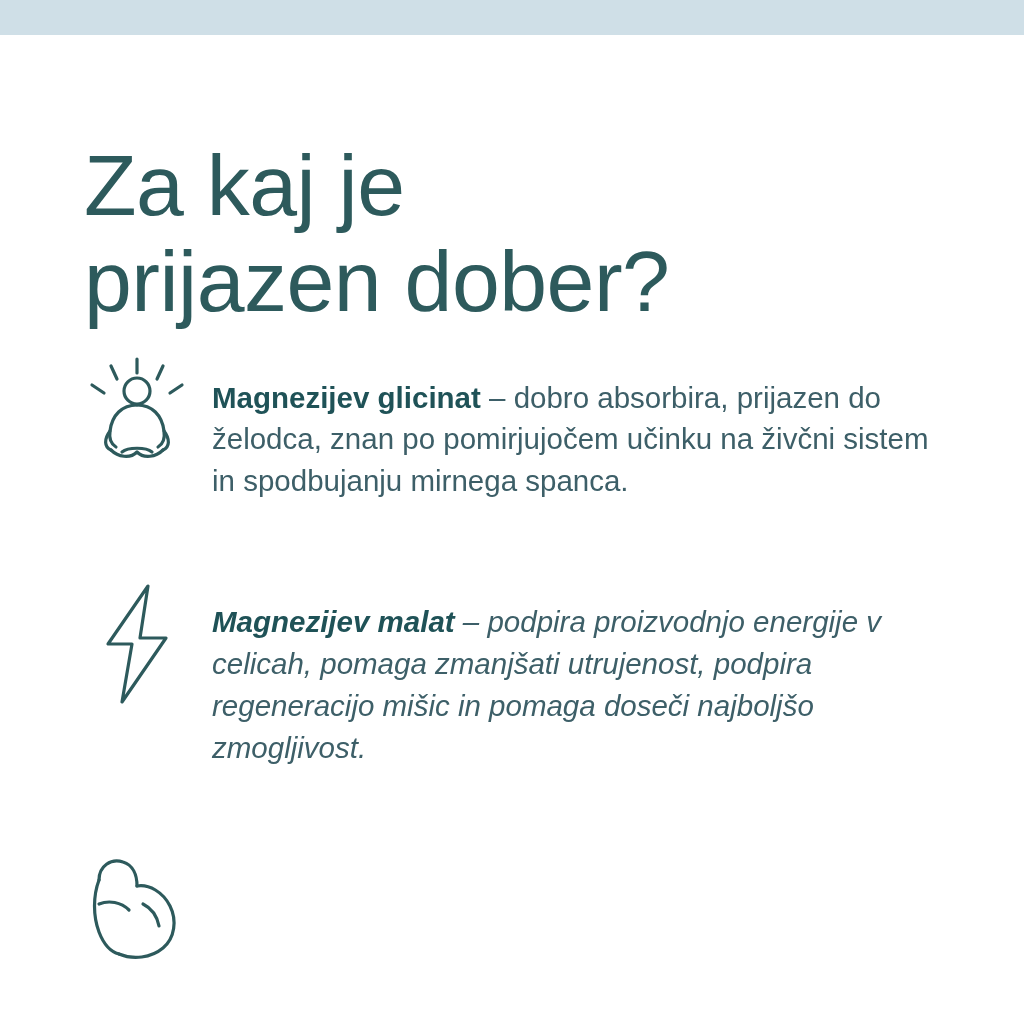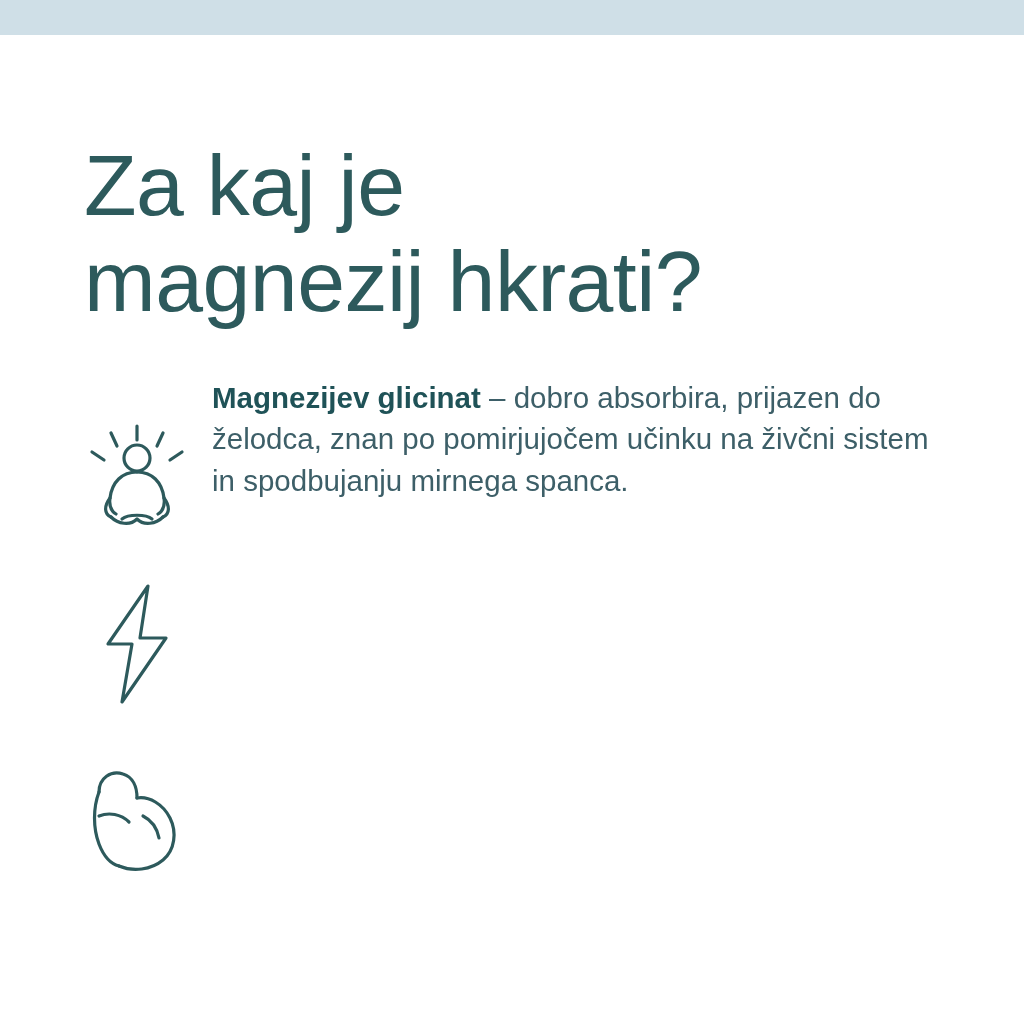--- a/index.html
+++ b/index.html
@@ -38,21 +38,21 @@
     white-space: nowrap;
   }
   .list {
     position: absolute;
     left: 62px;
     top: 312px;
     width: 900px;
   }
   .item {
     display: flex;
-    align-items: flex-end;
+    align-items: flex-start;
     margin-bottom: 36px;
   }
   .icon-wrap {
     flex: 0 0 150px;
     display: flex;
     justify-content: center;
     align-items: flex-start;
     padding-top: 6px;
   }
   .icon-wrap svg {
@@ -80,21 +80,21 @@
   #item-malat { margin-bottom: 40px; }
   #item-laktat { margin-bottom: 0; }
 </style>
 </head>
 <body>
 
 <div class="poster">
 
   <h1 class="title">
     <span class="line">Za kaj je</span>
-    <span class="line">magnezij hkrati?</span>
+    <span class="line">prijazen dober?</span>
   </h1>
 
   <div class="list">
 
     <div class="item" id="item-glicinat">
       <div class="icon-wrap">
         <svg width="118" height="112" viewBox="0 0 118 112" fill="none" stroke="#2d5a5c" stroke-width="3.2" stroke-linecap="round" stroke-linejoin="round">
 
           <line x1="59" y1="6" x2="59" y2="20"></line>
           <line x1="33" y1="13" x2="39" y2="26"></line>
@@ -118,20 +118,23 @@
         <span class="lead">Magnezijev glicinat</span><span> – dobro absorbira, prijazen do želodca, znan po pomirjujočem učinku na živčni sistem in spodbujanju mirnega spanca.</span>
       </p>
     </div>
 
     <div class="item item-italic" id="item-malat">
       <div class="icon-wrap">
         <svg width="118" height="132" viewBox="0 0 118 132" fill="none" stroke="#2d5a5c" stroke-width="3.2" stroke-linecap="round" stroke-linejoin="round">
           <path d="M70 8 L30 66 L54 66 L44 124 L88 60 L62 60 Z"></path>
         </svg>
       </div>
+      <p class="text">
+        <span class="lead">Magnezijev malat</span><span> – podpira proizvodnjo energije v celicah, pomaga zmanjšati utrujenost, podpira regeneracijo mišic in pomaga doseči najboljšo zmogljivost.</span>
+      </p>
     </div>
 
     <div class="item item-italic" id="item-laktat">
       <div class="icon-wrap">
         <svg width="124" height="128" viewBox="0 0 124 128" fill="none" stroke="#2d5a5c" stroke-width="3.2" stroke-linecap="round" stroke-linejoin="round">
 
           <path d="M24 36 C 24 22, 36 14, 48 18 C 58 21, 62 31, 62 42"></path>
 
           <path d="M62 42 C 74 40, 88 48, 95 62 C 102 76, 100 94, 88 104 C 76 114, 58 116, 44 110"></path>
 

